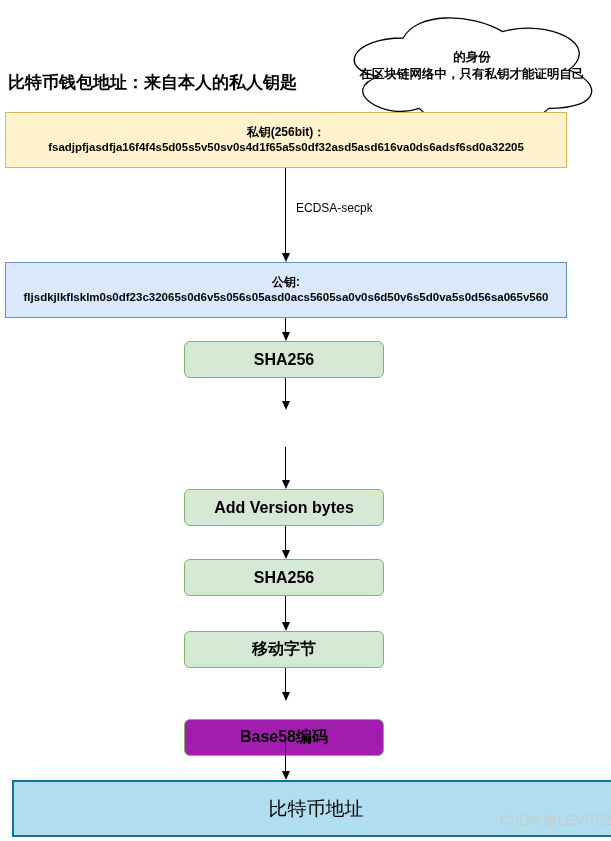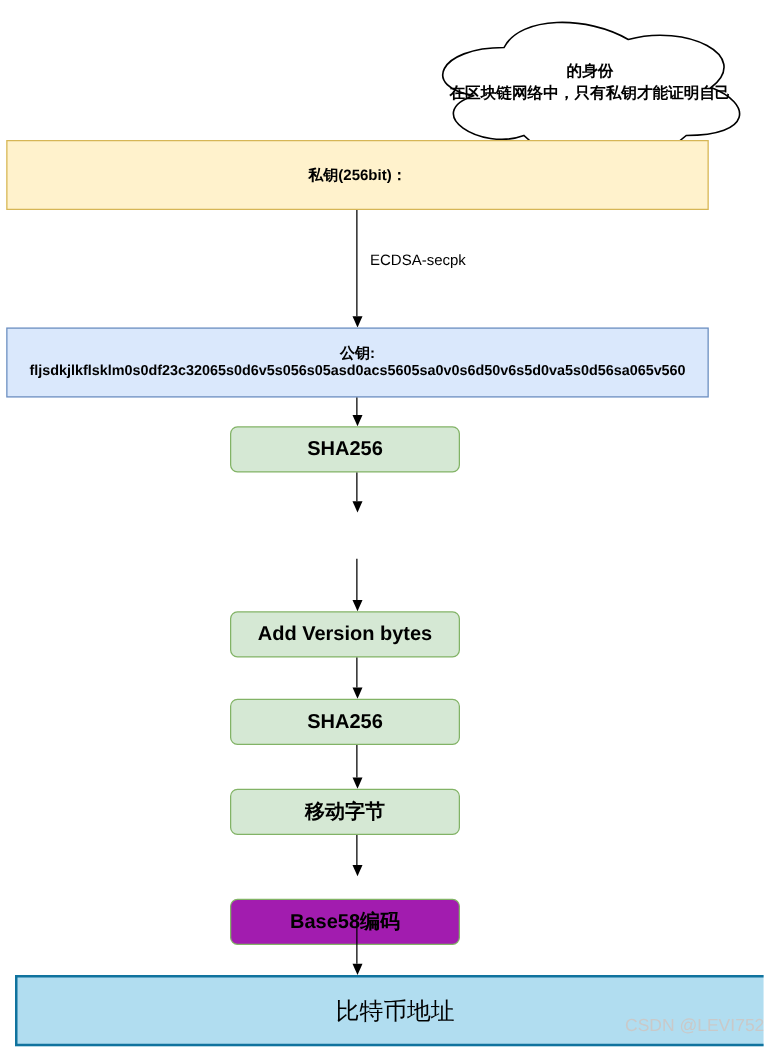--- a/index.html
+++ b/index.html
@@ -43,21 +43,21 @@
     align-items: center;
     text-align: center;
   }
   .keybox .kb-label { font-size: 12px; font-weight: bold; line-height: 15px; }
   .keybox .kb-value { font-size: 11.5px; font-weight: bold; line-height: 15px; white-space: nowrap; }
   #private-key-box { top: 112px; }
   #public-key-box  { top: 262px; }
   .step-box {
     position: absolute;
     left: 184px;
-    width: 184px;
+    width: 200px;
     height: 37px;
     border: 1px solid;
     border-radius: 6px;
     display: flex;
     justify-content: center;
     align-items: center;
     font-size: 16px;
     font-weight: bold;
     color: #000;
   }
@@ -102,37 +102,39 @@
     font-size: 14px;
     color: #c9c9c9;
     white-space: nowrap;
   }
 </style>
 </head>
 <body>
 
 <div id="canvas">
 
+  <div class="page-title">比特币钱包地址：来自本人的私人钥匙</div>
 
   <svg class="cloud-svg" width="265" height="128" viewBox="0 0 265 128">
     <path d="M 66.25 32
              C 13.25 32 0 64 42.4 70.4
              C 0 84.48 47.7 115.2 82.15 102.4
              C 106 128 185.5 128 212 102.4
              C 265 102.4 265 76.8 231.88 64
              C 265 38.4 212 12.8 165.63 25.6
              C 132.5 6.4 79.5 6.4 66.25 32 Z" fill="#ffffff" stroke="#000000" stroke-width="1.3"></path>
   </svg>
   <div class="cloud-text">
     <div>的身份</div>
     <div>在区块链网络中，只有私钥才能证明自己</div>
   </div>
 
   <div class="keybox" id="private-key-box" style="background-color: rgb(255, 242, 204); border-color: rgb(214, 182, 86);">
     <div class="kb-label">私钥(256bit)：</div>
+    <div class="kb-value">fsadjpfjasdfja16f4f4s5d05s5v50sv0s4d1f65a5s0df32asd5asd616va0ds6adsf6sd0a32205</div>
   </div>
 
   <div class="varrow" style="top:168px; height:94px;">
     <span class="stem"></span>
     <span class="ahead"></span>
   </div>
   <div class="edge-label">ECDSA-secpk</div>
 
   <div class="keybox" id="public-key-box" style="background-color: rgb(218, 232, 252); border-color: rgb(108, 142, 191);">
     <div class="kb-label">公钥:</div>

